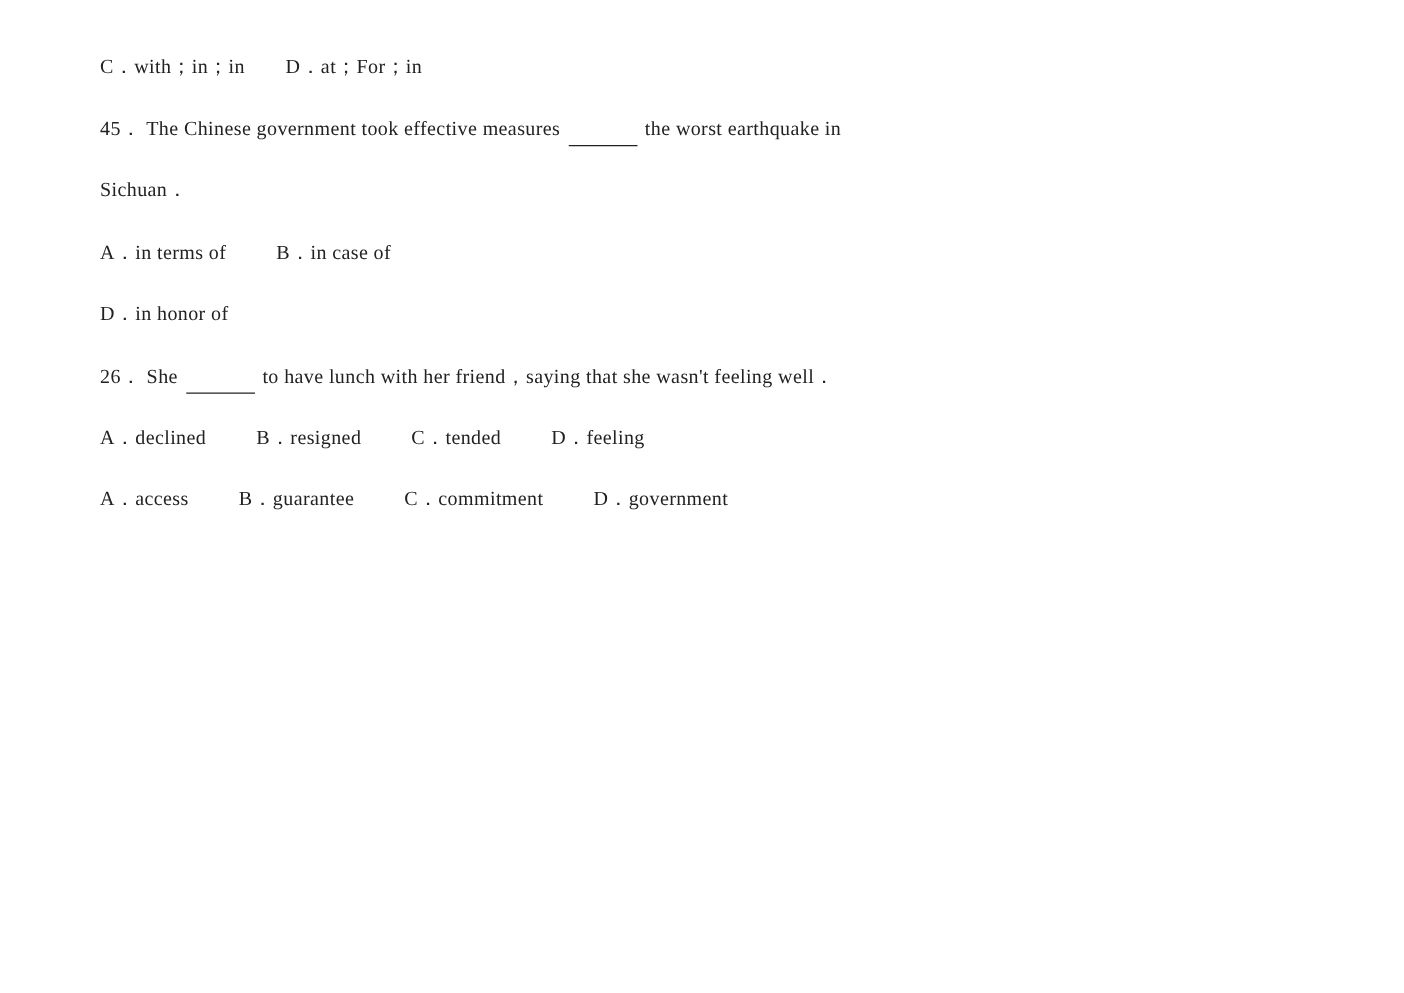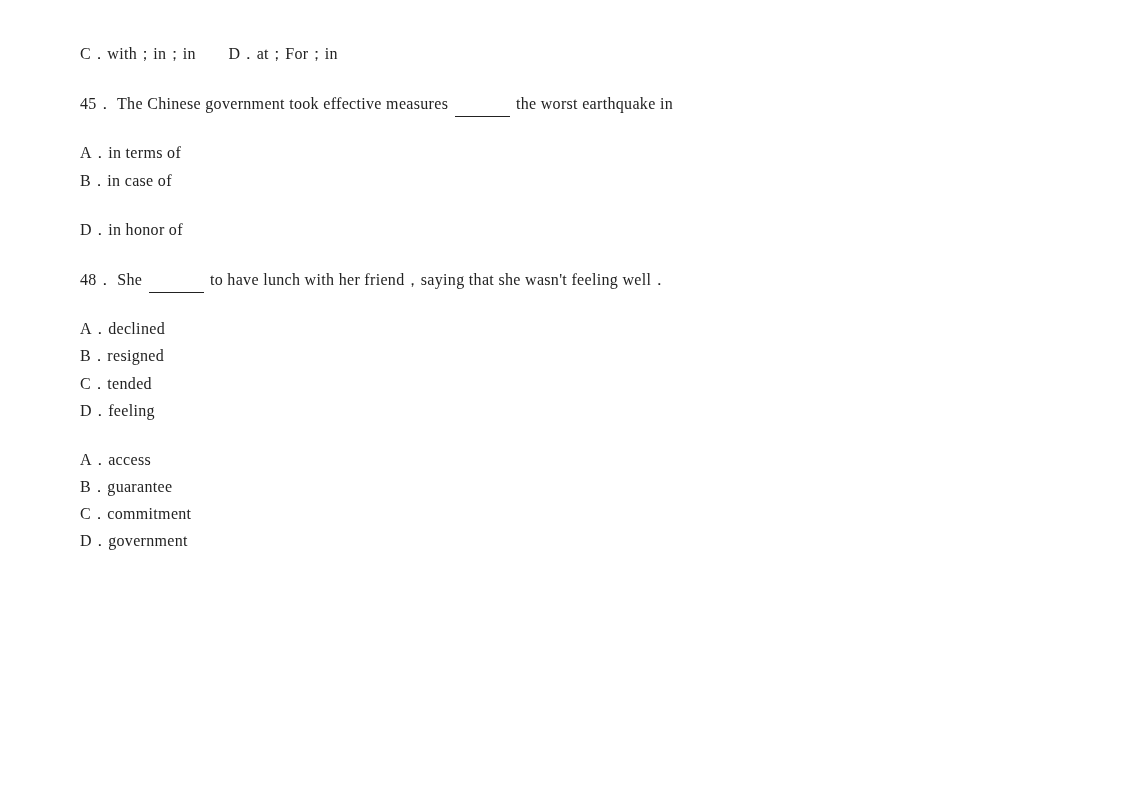--- a/index.html
+++ b/index.html
@@ -32,22 +32,22 @@
     .blank {
       display: inline-block;
       border-bottom: 1.5px solid #222;
       min-width: 55px;
       margin: 0 2px;
       vertical-align: bottom;
     }
 
     .options-row {
       display: flex;
+      gap: 40px;
       flex-wrap: wrap;
-      flex-direction: column;
     }
 
     .option {
       display: inline-block;
     }
   </style>
 </head>
 <body>
 
 <div class="content">
@@ -55,36 +55,39 @@
   <div class="line">
     <span>C．with；in；in　　D．at；For；in</span>
   </div>
 
   <div class="line">
     <span>45．</span>
     <span>The Chinese government took effective measures</span>
     <span class="blank">&nbsp;&nbsp;&nbsp;&nbsp;&nbsp;&nbsp;</span>
     <span>the worst earthquake in</span>
   </div>
+  <div class="line">
+    <span>Sichuan．</span>
+  </div>
   <div class="line options-row">
     <span class="option">
       <span>A．in terms of</span>
     </span>
     <span class="option">
       <span>B．in case of</span>
     </span>
   </div>
   <div class="line options-row">
     <span class="option">
       <span>D．in honor of</span>
     </span>
   </div>
 
   <div class="line">
-    <span>48．</span>
+    <span>26．</span>
     <span>She</span>
     <span class="blank">&nbsp;&nbsp;&nbsp;&nbsp;&nbsp;&nbsp;</span>
     <span>to have lunch with her friend，saying that she wasn't feeling well．</span>
   </div>
   <div class="line options-row">
     <span class="option">
       <span>A．declined</span>
     </span>
     <span class="option">
       <span>B．resigned</span>

